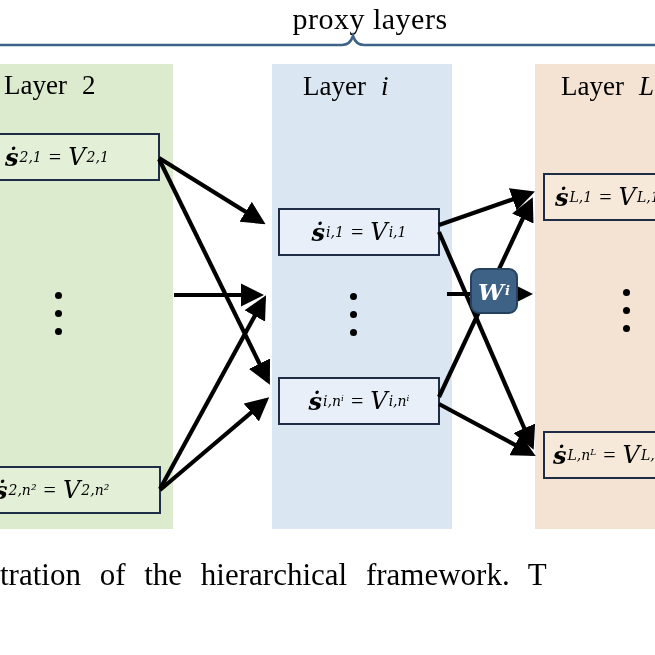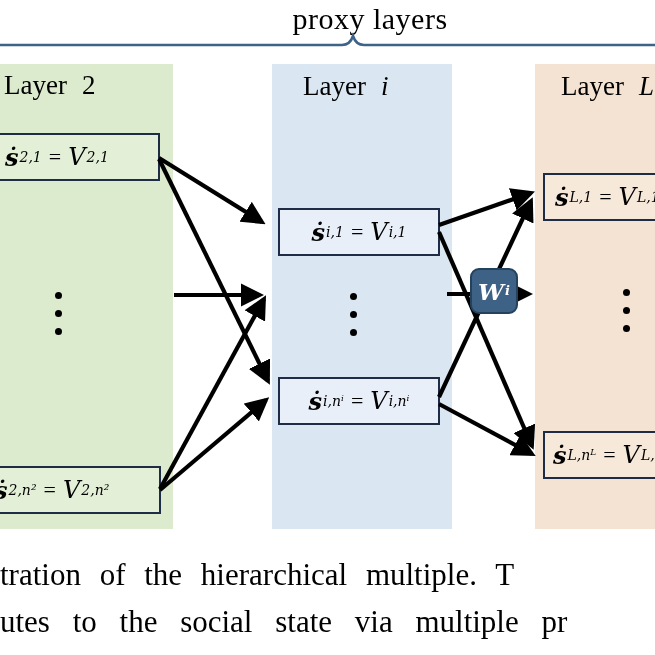--- a/index.html
+++ b/index.html
@@ -167,17 +167,16 @@
       <line x1="447" y1="294" x2="529" y2="294" marker-end="url(#ah)"></line>
     </g>
   </svg>
 
   <div class="wbox">
     <span class="m mb">W</span>
       <sup class="msup m">i</sup>
   </div>
 
   <div class="caption">
-    <div class="cap-line1">tration of the hierarchical multiple. T</div>
-    <div class="cap-line2">utes to the social state via multiple pr</div>
+    <div class="cap-line1">tration of the hierarchical framework. T</div>
   </div>
 
 </div>
 
 </body></html>

